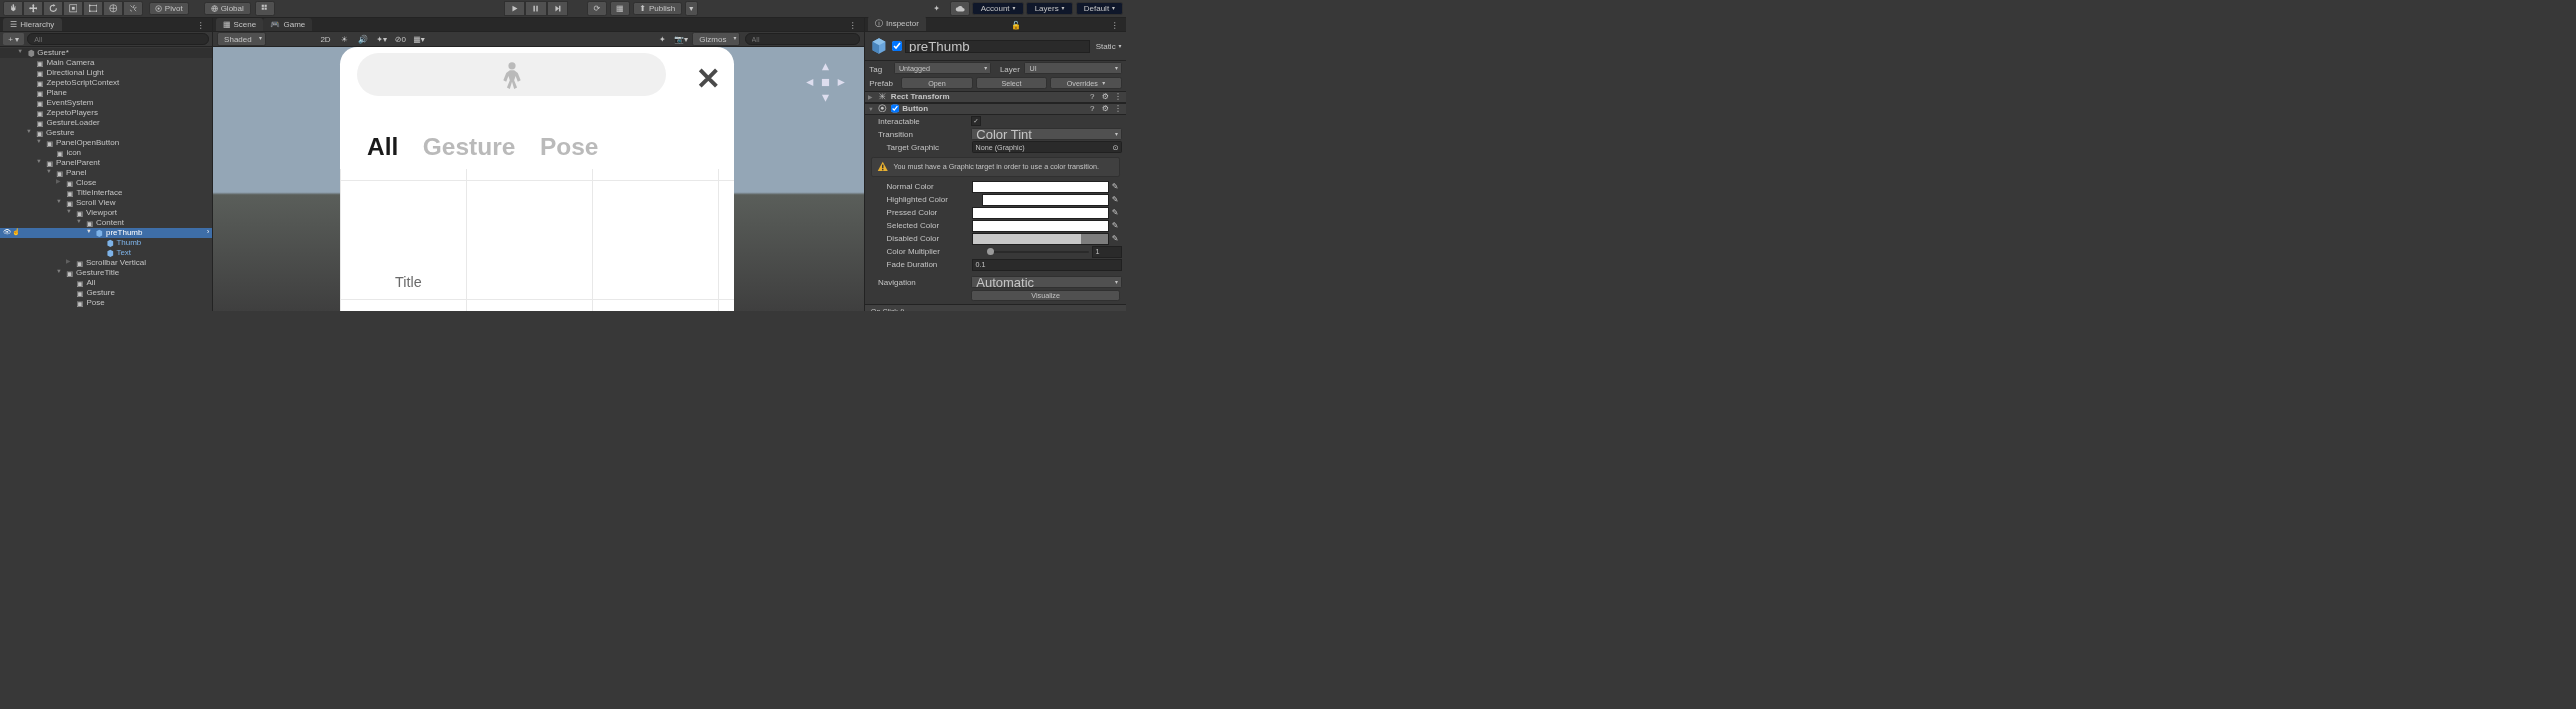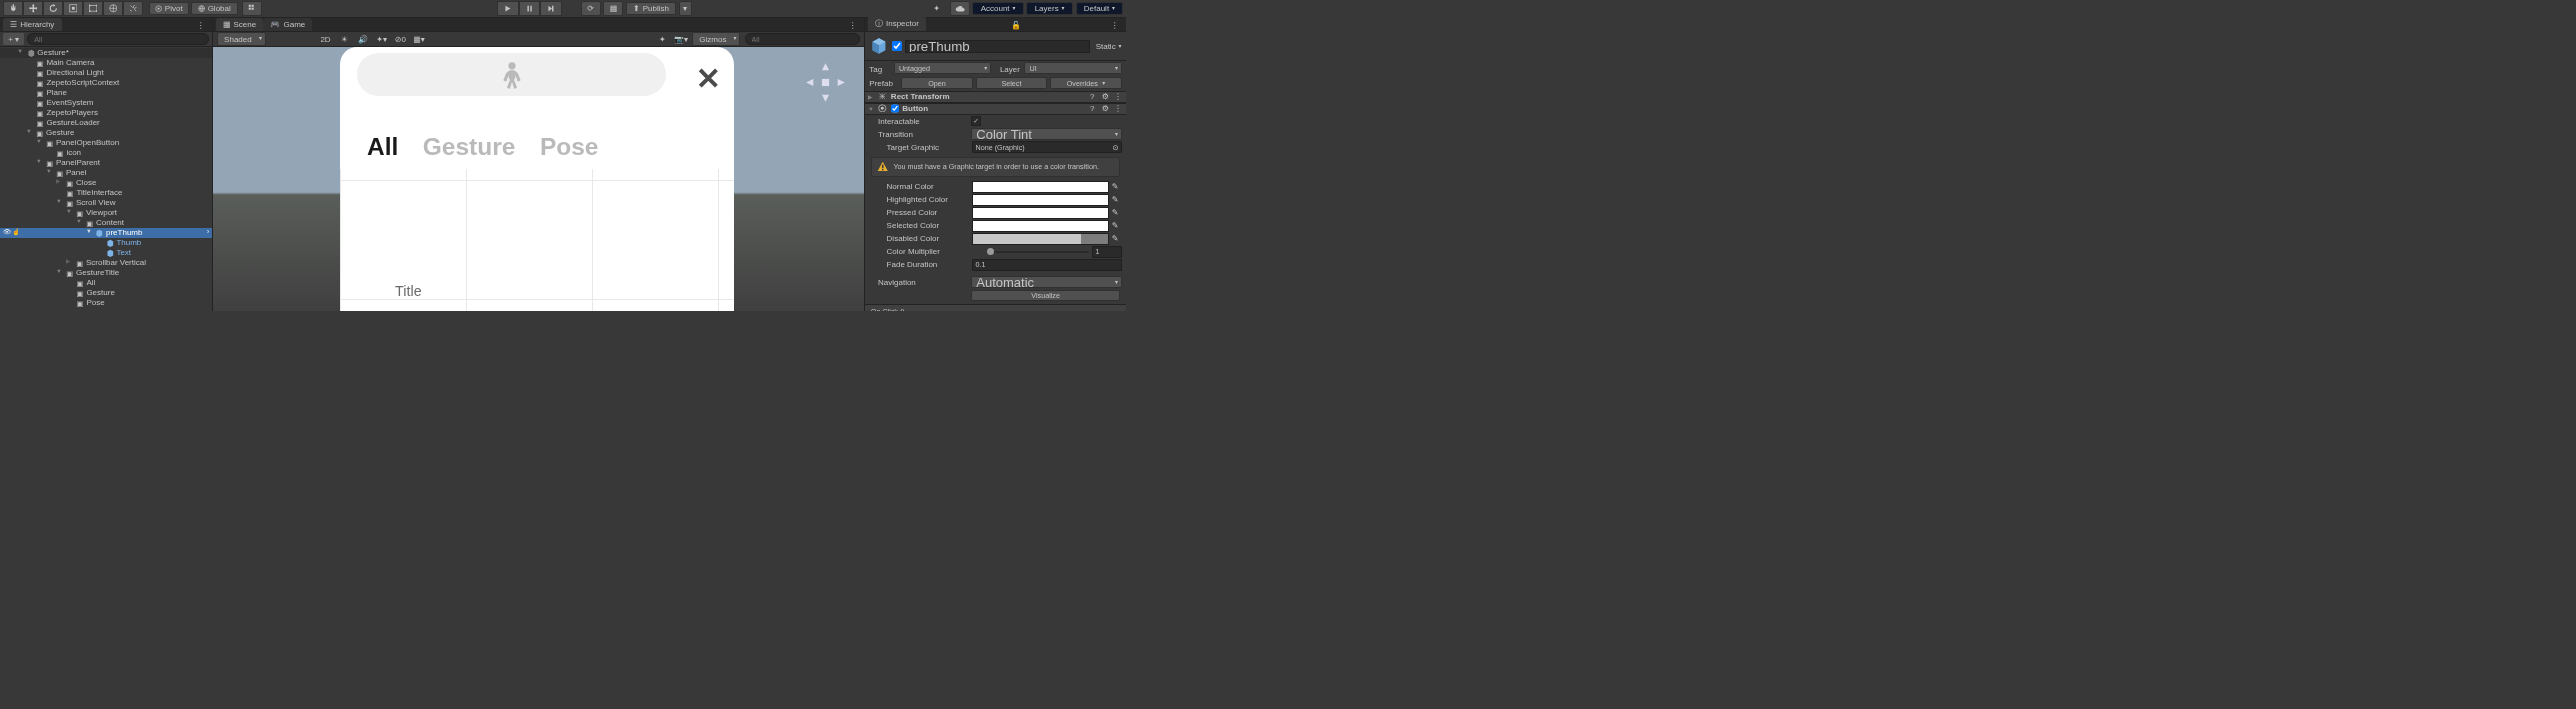--- a/index.html
+++ b/index.html
@@ -4,21 +4,21 @@
 <style>
 * { margin: 0; padding: 0; box-sizing: border-box; font-family: -apple-system, Arial, sans-serif; }
 body { background: #383838; color: #c4c4c4; font-size: 8px; overflow: hidden; width: 1126px; height: 311px; }
 
 
 .top-toolbar { height: 18px; background: #383838; border-bottom: 0.7px solid #232323; display: flex; align-items: center; padding: 0 2.9px; }
 .tool-group { display: flex; gap: 0; margin-right: 5.8px; }
 .tool-btn { width: 20px; height: 14.4px; background: #505050; border: 0.7px solid #303030; display: flex; align-items: center; justify-content: center; cursor: pointer; color: #c4c4c4; }
 .tool-btn:first-child { border-radius: 2.2px 0 0 2.2px; }
 .tool-btn:last-child { border-radius: 0 2.2px 2.2px 0; }
-.pivot-global { display: flex; gap: 2px; }
+.pivot-global { display: flex; gap: 15px; }
 .pivot-btn { padding: 1.4px 5.8px; background: #505050; border: 0.7px solid #303030; border-radius: 2.2px; cursor: pointer; display: flex; align-items: center; gap: 2.2px; }
 .spacer { flex: 1; }
 .play-group { display: flex; gap: 0; }
 .play-btn { width: 21.6px; height: 14.4px; background: #505050; border: 0.7px solid #303030; display: flex; align-items: center; justify-content: center; cursor: pointer; }
 .right-tools { display: flex; gap: 2.9px; align-items: center; }
 .publish-btn { padding: 1.4px 5.8px; background: #505050; border: 0.7px solid #303030; border-radius: 2.2px; display: flex; align-items: center; gap: 2.9px; cursor: pointer; }
 .menu-btn { padding: 1.4px 7.2px; background: #0f172a; border: 0.7px solid #303030; border-radius: 2.2px; display: flex; align-items: center; gap: 2.9px; cursor: pointer; }
 
 
 .main { display: flex; height: calc(100% - 18px); }
@@ -58,21 +58,21 @@
 
 .scene-viewport { flex: 1; background: linear-gradient(to bottom, #94a6b6 0%, #94a6b6 55%, #5a5e5a 56%, #3f3f3f 100%); position: relative; overflow: hidden; }
 .mock-prefab { position: absolute; left: 127px; top: 0; width: 394px; height: 100%; background: #fff; border-radius: 17.3px 17.3px 0 0; }
 .mock-search { position: absolute; top: 5.8px; left: 17.3px; width: 309px; height: 43px; background: #f0f0f0; border-radius: 21.6px; display: flex; align-items: center; justify-content: center; }
 .mock-close { position: absolute; top: 14.4px; right: 13px; font-size: 30px; font-weight: bold; color: #4a4a4a; cursor: pointer; }
 .mock-tabs { position: absolute; top: 86px; left: 27px; display: flex; gap: 24.5px; font-size: 24.5px; font-weight: bold; }
 .mock-tab-all { color: #1a1a1a; }
 .mock-tab-other { color: #bababa; }
 .mock-grid-line-v { position: absolute; top: 122px; bottom: 0; width: 0.7px; background: #e8e8e8; }
 .mock-grid-line-h { position: absolute; left: 0; right: 0; height: 0.7px; background: #e8e8e8; }
-.mock-title { position: absolute; top: 236px; left: 55px; font-size: 14.4px; color: #6a6a6a; }
+.mock-title { position: absolute; top: 227px; left: 55px; font-size: 14.4px; color: #6a6a6a; }
 
 .gizmo { position: absolute; top: 14.4px; right: 17.3px; width: 43px; height: 43px; }
 
 
 .insp-header { padding: 2.9px 4.3px; display: flex; align-items: center; gap: 2.9px; border-bottom: 0.7px solid #232323; }
 .insp-cube { width: 21.6px; height: 21.6px; display: flex; align-items: center; justify-content: center; }
 .insp-check { width: 10px; height: 10px; }
 .insp-name { flex: 1; height: 13px; background: #2a2a2a; border: 0.7px solid #202020; padding: 0 2.9px; color: #c4c4c4; }
 .insp-static { padding: 1.4px 2.9px; display: flex; align-items: center; gap: 1.4px; }
 
@@ -567,21 +567,21 @@
     </div>
 
     <div class="prop-row" style="padding-left:21.6px">
         <span class="prop-label" style="width:85px">Normal Color</span>
         <div class="prop-value">
           <div class="color-field"></div>
           <span class="color-picker">✎</span>
         </div>
       </div>
     <div class="prop-row" style="padding-left:21.6px">
-        <span class="prop-label" style="width:85px">Highlighted Color</span>
+        <span class="prop-label" style="width:95px">Highlighted Color</span>
         <div class="prop-value">
           <div class="color-field"></div>
           <span class="color-picker">✎</span>
         </div>
       </div>
     <div class="prop-row" style="padding-left:21.6px">
         <span class="prop-label" style="width:85px">Pressed Color</span>
         <div class="prop-value">
           <div class="color-field"></div>
           <span class="color-picker">✎</span>

